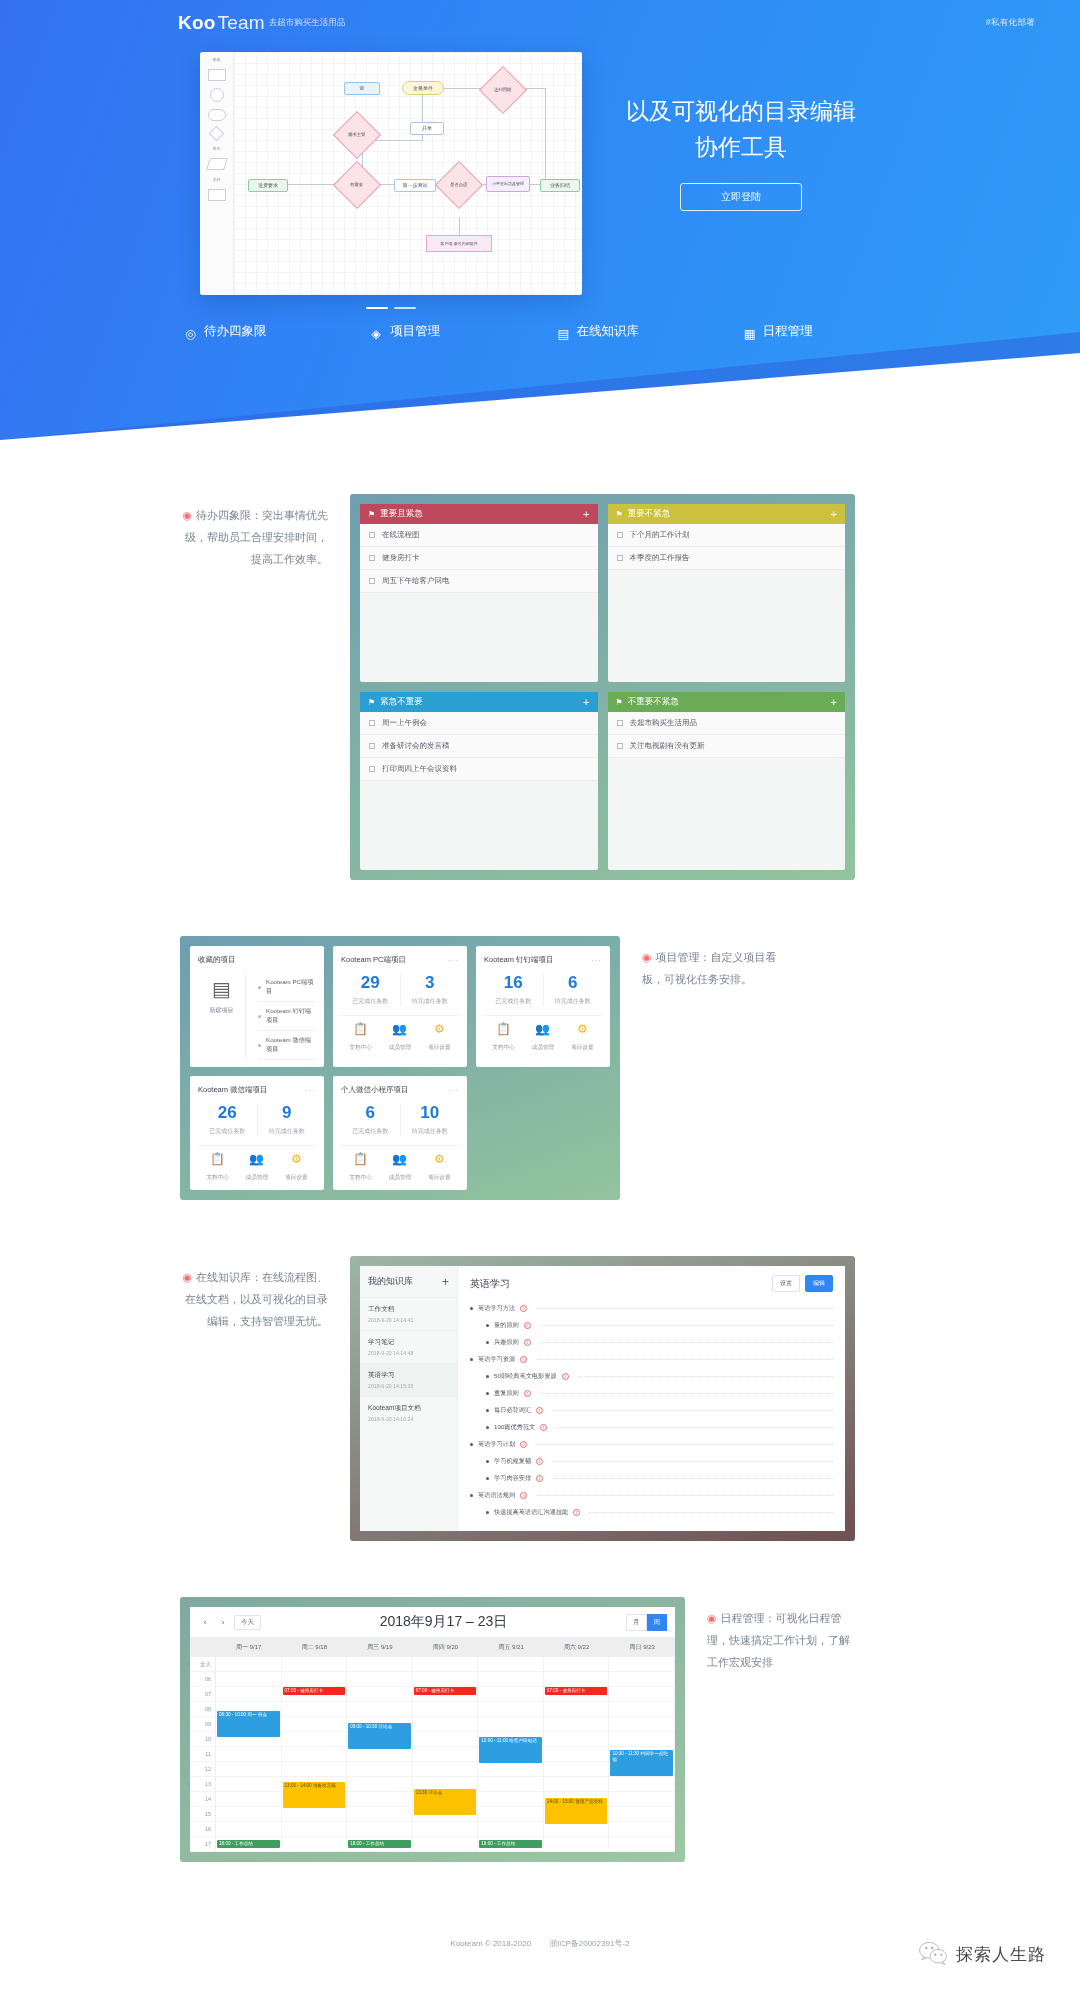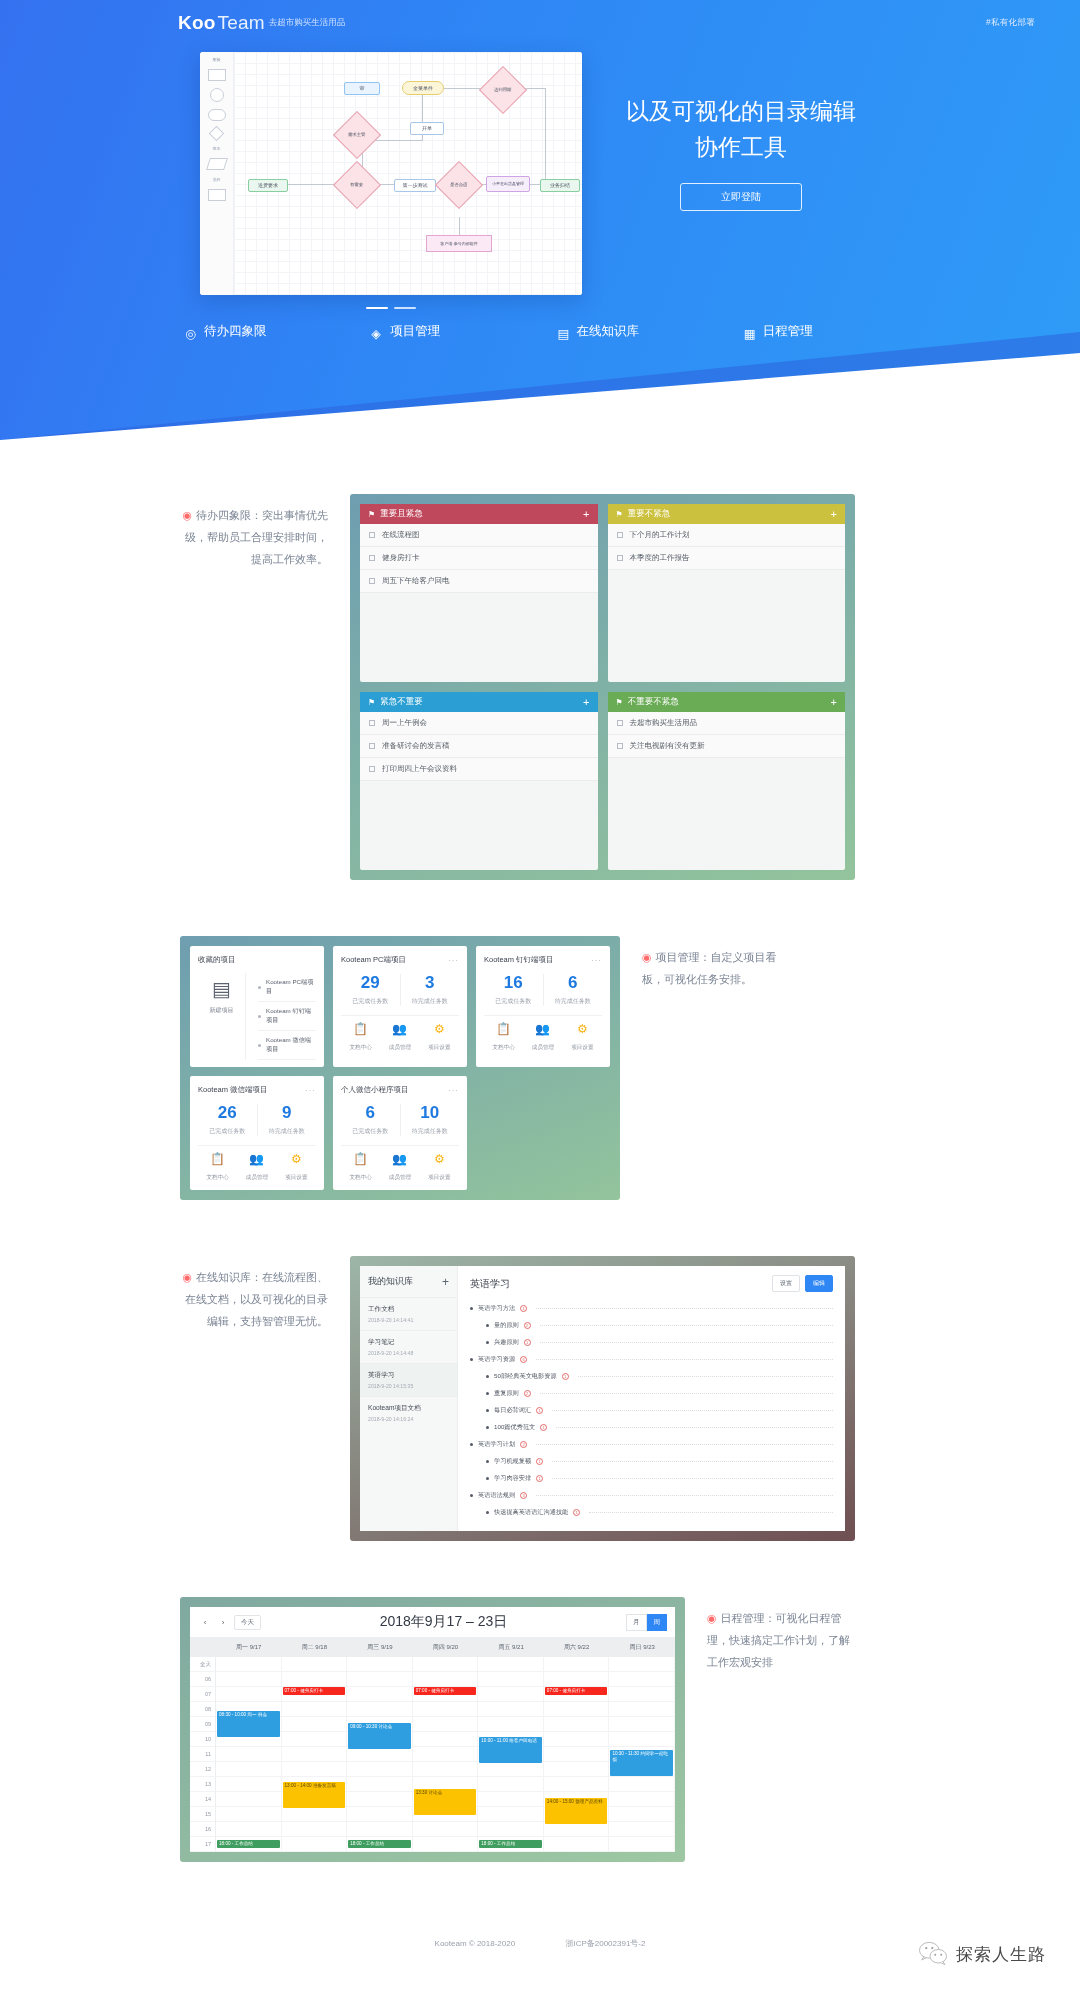--- a/index.html
+++ b/index.html
@@ -189,21 +189,21 @@
   .cal-hr { font-size:5.5px; color:#939aa4; text-align:right; padding:0 4px; border-right:1px solid #eceef0; border-bottom:1px solid #f2f3f5; height:15px; line-height:15px;}
   .cal-cell { border-right:1px solid #f2f3f5; border-bottom:1px solid #f2f3f5; height:15px; position:relative; }
   .ev { position:absolute; left:1px; right:1px; border-radius:1px; font-size:4.6px; color:#fff; padding:1px 2px; line-height:1.25; overflow:hidden; }
   .ev.red { background:#f8271e; }
   .ev.blue { background:#2f9ee0; }
   .ev.yellow { background:#fcc200; color:#5a4600; }
   .ev.green { background:#3f9e5f; }
 
   
   .footer { text-align:center; padding: 26px 0 40px; font-size: 8px; color:#9aa1ab; }
-  .footer span { margin: 0 24px; }
+  .footer span { margin: 0 8px; }
 
   .wx-badge {
     position: absolute; right: 34px; bottom: 22px;
     display:flex; align-items:center; gap:8px;
   }
   .wx-ico { width: 30px; height: 26px; position: relative; }
   .wx-txt { font-size: 17px; color: #4a4a4a; letter-spacing:1px; }
 </style>
 </head>
 <body>

